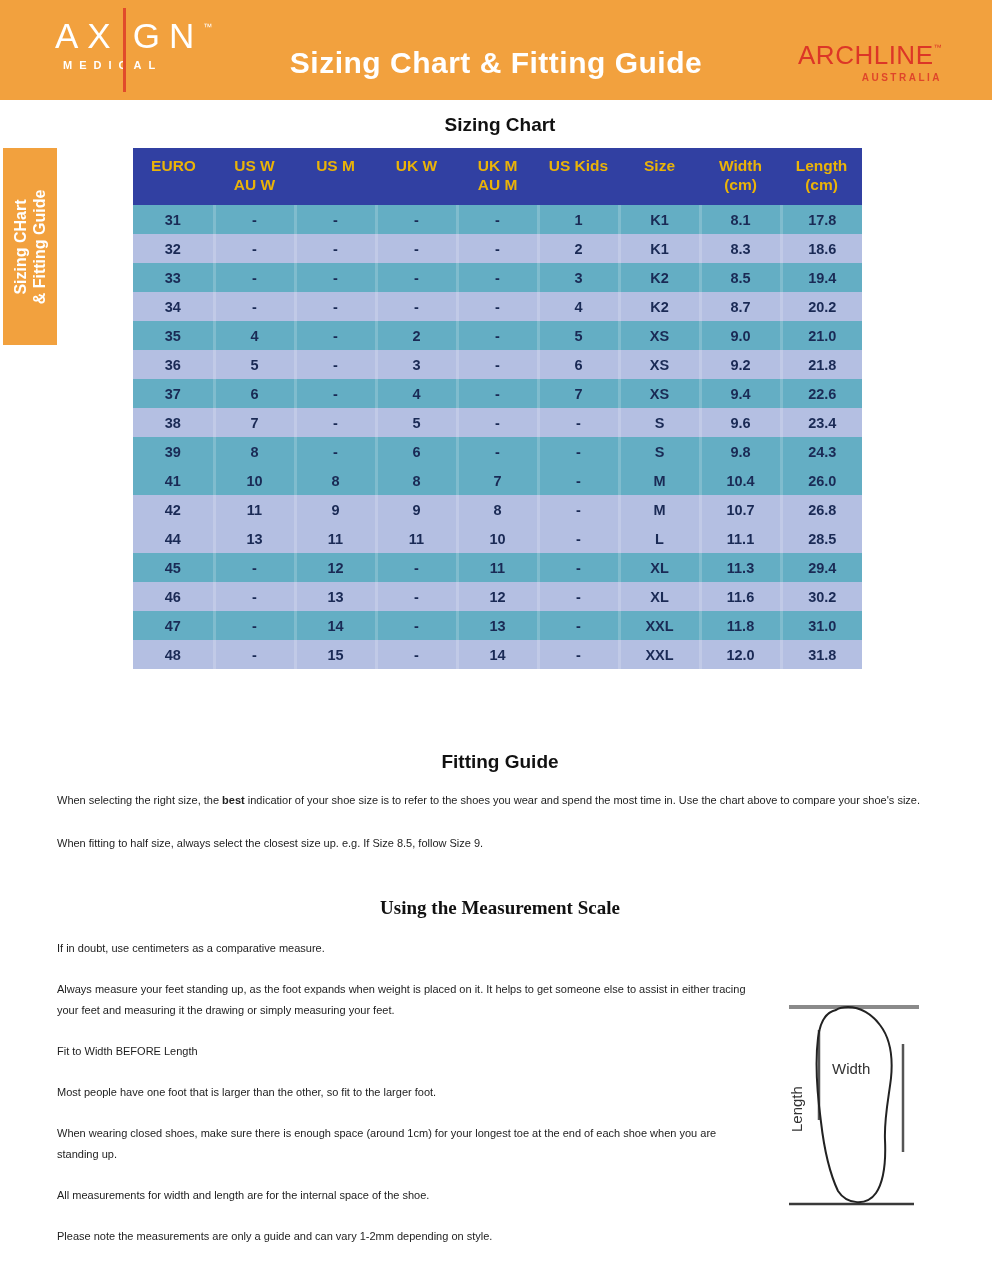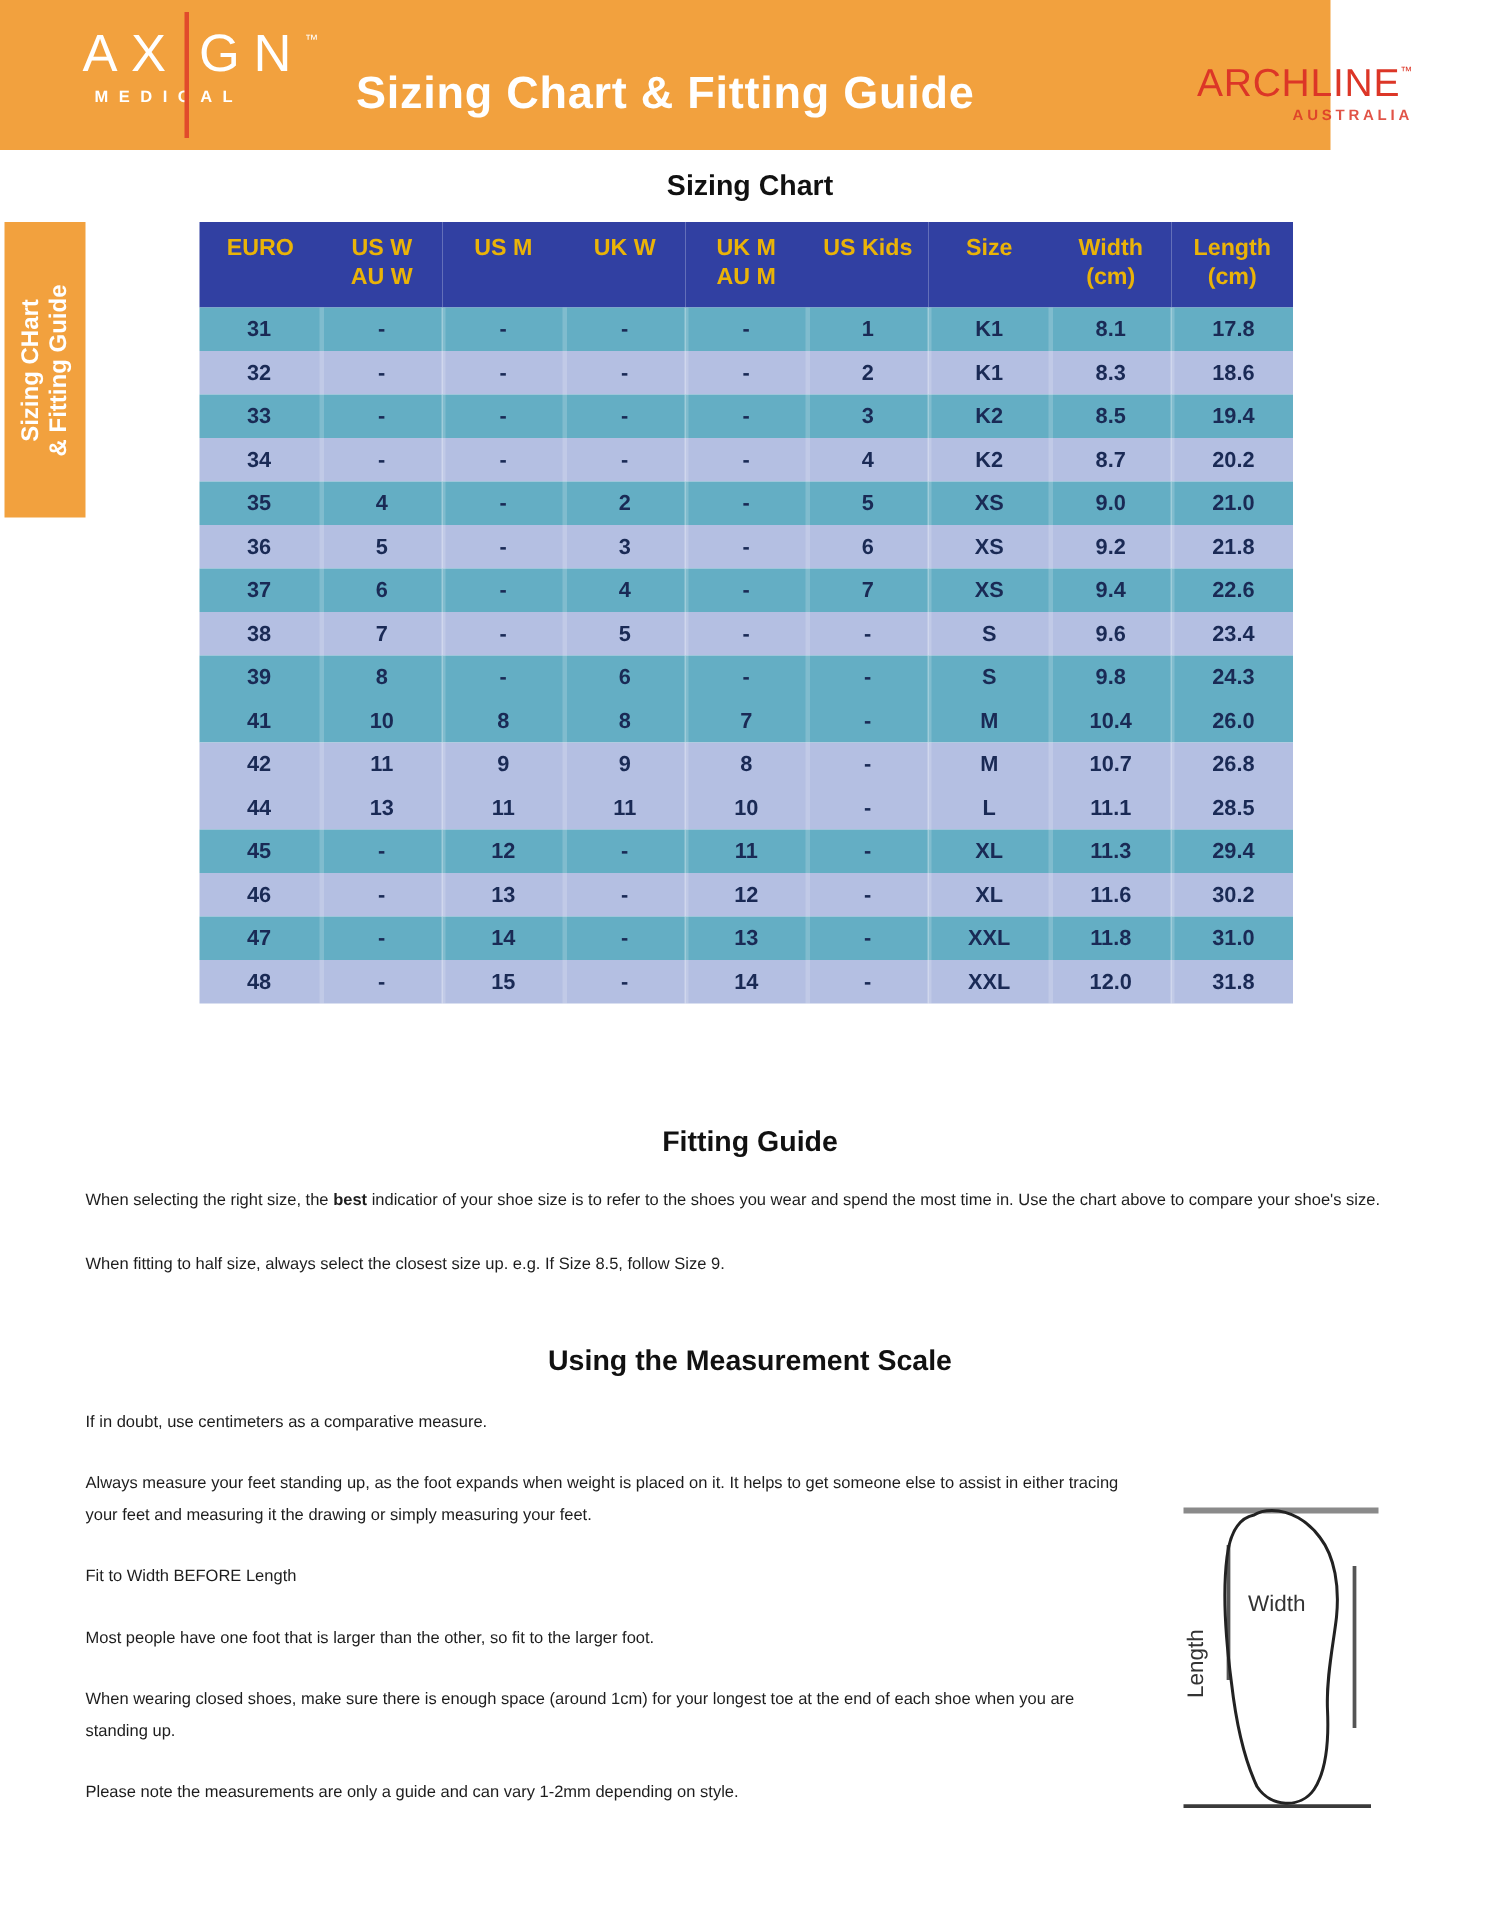--- a/index.html
+++ b/index.html
@@ -7,21 +7,21 @@
     --row_teal:#64AEC4; --row_lavender:#B4BFE2; --row_text_navy:#1A2A55;
     --body_text:#1d1d1d;
   }
   *{margin:0;padding:0;box-sizing:border-box;}
   html,body{width:1000px;background:#fff;}
   body{
     height:1284px;position:relative;overflow:hidden;
     font-family:"Liberation Sans",sans-serif;color:var(--body_text);
   }
   
-  .header{position:absolute;top:0;left:0;width:887px;height:100px;background:var(--orange);}
+  .header{position:absolute;top:0;left:0;width:992px;height:100px;background:var(--orange);}
   .axign{position:absolute;left:55px;top:16px;color:#fff;}
   .axign-word{font-size:35px;letter-spacing:9px;font-weight:400;white-space:nowrap;}
   .axign-gap{display:inline-block;width:13px;}
   .axign-tm{font-size:9px;vertical-align:18px;letter-spacing:0;}
   .axign-sub{font-size:11px;letter-spacing:7px;font-weight:700;margin-top:3px;margin-left:8px;}
   .axign-bar{position:absolute;left:123px;top:8px;width:3px;height:84px;background:#E14B2B;}
   .header-title{
     position:absolute;left:50%;top:46px;transform:translateX(-50%);
     color:#fff;font-size:30px;font-weight:700;white-space:nowrap;letter-spacing:0.5px;
   }
@@ -49,21 +49,21 @@
   }
   .size-table td{
     height:29px;text-align:center;font-size:14.5px;font-weight:700;color:var(--row_text_navy);
     border-left:3px solid rgba(255,255,255,0.18);
   }
   .size-table td:first-child{border-left:none;}
   .size-table tr.teal td{background:var(--row_teal);}
   .size-table tr.lav td{background:var(--row_lavender);}
   
   .h-fitting{position:absolute;top:751px;left:0;}
-  .h-measure{position:absolute;top:897px;left:0;}
+  .h-measure{position:absolute;top:897px;left:0;font-family:Liberation Serif, serif;}
   .doc-text{position:absolute;left:57px;top:790px;width:900px;}
   .doc-text p{font-size:11px;line-height:21px;margin-bottom:20px;max-width:890px;}
   .doc-text p.narrow{max-width:695px;}
   .gap-lg{margin-bottom:62px !important;}
   
   .foot-diagram{position:absolute;left:786px;top:994px;width:140px;height:215px;}
   .foot-diagram svg{display:block;}
 </style>
 </head>
 <body>
@@ -311,20 +311,21 @@
 
 <div class="doc-text">
   <p style="margin-bottom:22px;"><span>When selecting the right size, the </span><b>best</b><span> indicatior of your shoe size is to refer to the shoes you wear and spend the most time in. Use the chart above to compare your shoe's size.</span></p>
   <p class="gap-lg">When fitting to half size, always select the closest size up. e.g. If Size 8.5, follow Size 9.</p>
 
   <p class="narrow" style="margin-top:84px;">If in doubt, use centimeters as a comparative measure.</p>
   <p class="narrow">Always measure your feet standing up, as the foot expands when weight is placed on it. It helps to get someone else to assist in either tracing your feet and measuring it the drawing or simply measuring your feet.</p>
   <p class="narrow">Fit to Width BEFORE Length</p>
   <p class="narrow">Most people have one foot that is larger than the other, so fit to the larger foot.</p>
   <p class="narrow">When wearing closed shoes, make sure there is enough space (around 1cm) for your longest toe at the end of each shoe when you are standing up.</p>
+  <p class="narrow">All measurements for width and length are for the internal space of the shoe.</p>
   <p class="narrow">Please note the measurements are only a guide and can vary 1-2mm depending on style.</p>
 </div>
 
 <div class="foot-diagram">
   <svg viewBox="0 0 140 215" width="140" height="215">
     <line x1="3" y1="13" x2="133" y2="13" stroke="#8a8a8a" stroke-width="4"></line>
     <line x1="3" y1="210" x2="128" y2="210" stroke="#3a3a3a" stroke-width="2.5"></line>
     <line x1="33" y1="36" x2="33" y2="126" stroke="#555" stroke-width="2.5"></line>
     <line x1="117" y1="50" x2="117" y2="158" stroke="#555" stroke-width="2.5"></line>
     <path d="M50,16 C40,18 34,28 32,44 C29,68 31,98 35,128 C38,154 44,180 52,197 C61,211 81,212 90,199 C98,187 100,168 99,146 C98,124 103,102 105,84 C107,64 104,44 94,31 C86,20 74,13 62,13 C57,13 53,14 50,16 Z" fill="none" stroke="#222" stroke-width="2"></path>

